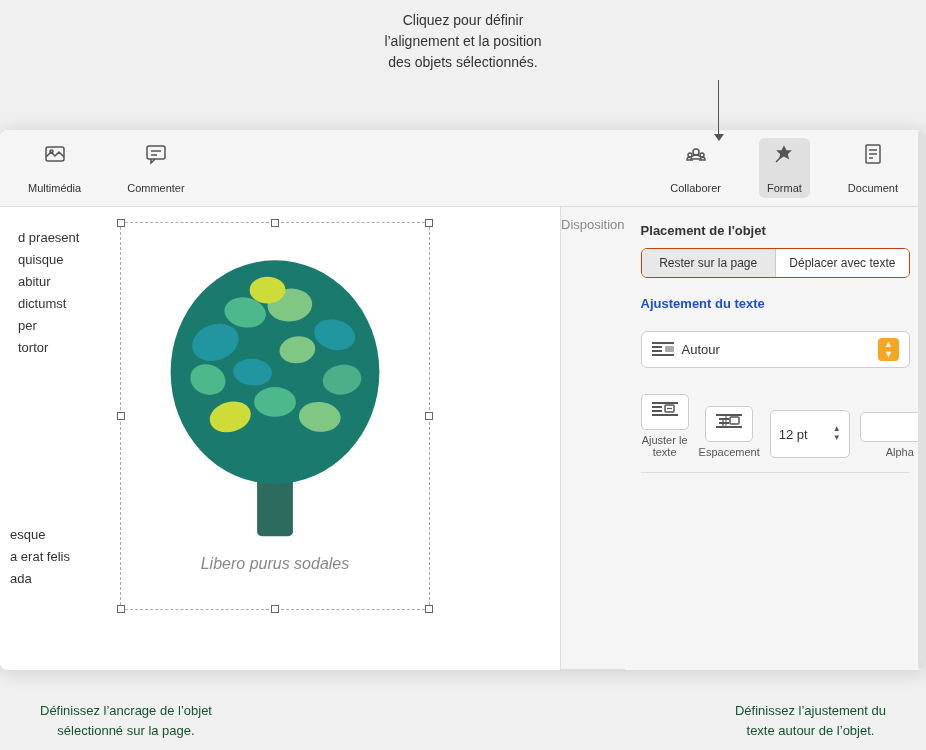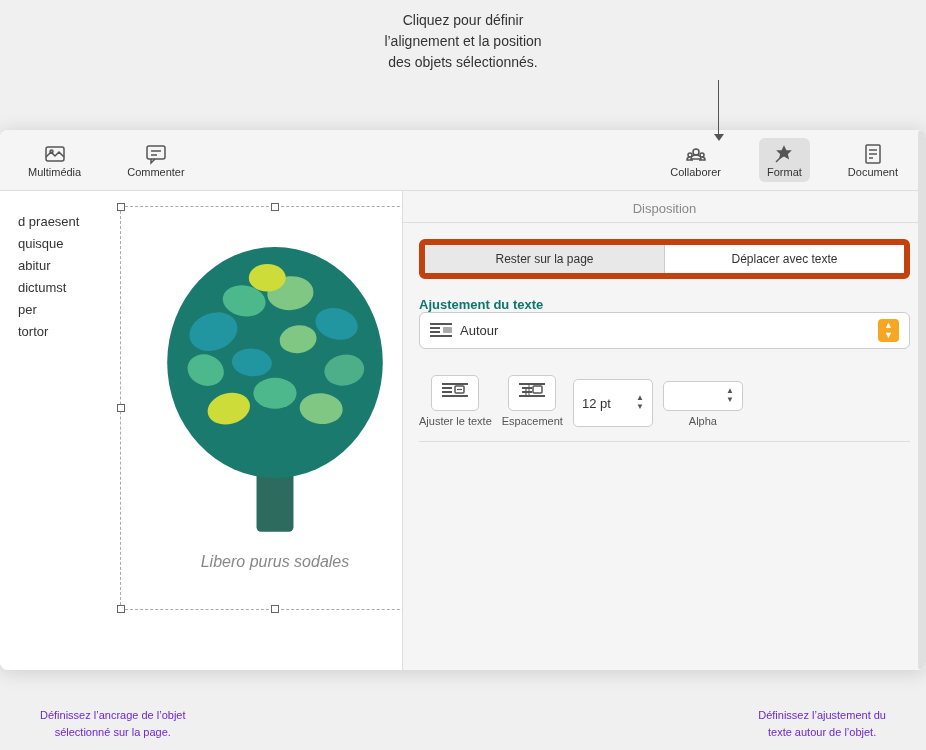--- a/index.html
+++ b/index.html
@@ -67,21 +67,21 @@
       padding: 8px 20px;
       background: #f5f5f5;
       border-bottom: 1px solid #ddd;
       gap: 30px;
     }
 
     .toolbar-item {
       display: flex;
       flex-direction: column;
       align-items: center;
-      gap: 0;
+      gap: 16px;
       cursor: pointer;
       padding: 4px 8px;
       border-radius: 6px;
     }
 
     .toolbar-item.active {
       background: #e0e0e0;
     }
 
     .toolbar-item svg {
@@ -183,25 +183,24 @@
     .tree-caption {
       text-align: center;
       font-size: 16px;
       color: #888;
       margin-top: 4px;
       font-style: italic;
     }
 
     
     .right-panel {
-      width: 524px;
+      width: 366px;
       background: #f5f5f5;
       border-left: 1px solid #ddd;
       display: flex;
-      flex-direction: column;
       justify-content: flex-end;
     }
 
     .panel-title {
       text-align: center;
       font-size: 13px;
       color: #888;
       padding: 10px 0 6px;
       border-bottom: 1px solid #ddd;
     }
@@ -215,21 +214,21 @@
     .section-title {
       font-size: 13px;
       font-weight: 600;
       color: #333;
       margin-bottom: 10px;
     }
 
     
     .placement-buttons {
       display: flex;
-      border: 6px solid #c2410c;
+      border: 1px solid #c2410c;
       border-radius: 6px;
       overflow: hidden;
       margin-bottom: 18px;
       background: white;
     }
 
     .placement-btn {
       flex: 1;
       padding: 7px 12px;
       font-size: 12px;
@@ -245,22 +244,22 @@
     }
 
     .placement-btn.active {
       background: #e8e8e8;
     }
 
     
     .section-title-2 {
       font-size: 13px;
       font-weight: 600;
-      color: #0f766e;
-      margin-bottom: 0;
+      color: #1d4ed8;
+      margin-bottom: 20px;
     }
 
     
     .dropdown-row {
       display: flex;
       align-items: center;
       background: white;
       border: 1px solid #ccc;
       border-radius: 6px;
       padding: 6px 10px;
@@ -397,22 +396,22 @@
 
     
     .bottom-labels {
       position: absolute;
       bottom: 10px;
       left: 0;
       right: 0;
       display: flex;
       justify-content: space-between;
       padding: 0 40px;
-      font-size: 11px;
-      color: #6d28d9;
+      font-size: 13px;
+      color: #14532d;
       line-height: 1.5;
       gap: 18px;
     }
 
     .bottom-label {
       max-width: 300px;
       text-align: center;
     }
   </style>
 </head>
@@ -521,29 +520,35 @@
             <ellipse cx="70" cy="130" rx="14" ry="10" fill="#cddc39" transform="rotate(-15,70,130)"></ellipse>
             <ellipse cx="55" cy="105" rx="12" ry="10" fill="#4db88c" transform="rotate(20,55,105)"></ellipse>
             <ellipse cx="95" cy="45" rx="12" ry="9" fill="#cddc39" transform="rotate(0,95,45)"></ellipse>
             <ellipse cx="115" cy="85" rx="12" ry="9" fill="#81c784" transform="rotate(-8,115,85)"></ellipse>
             <ellipse cx="85" cy="100" rx="13" ry="9" fill="#2196a0" transform="rotate(5,85,100)"></ellipse>
             <ellipse cx="100" cy="120" rx="14" ry="10" fill="#4db88c" transform="rotate(0,100,120)"></ellipse>
           </svg>
           <div class="tree-caption">Libero purus sodales</div>
         </div>
 
+        <div class="doc-text-bottom">
+          <div>esque</div>
+          <div>a erat felis</div>
+          <div>ada</div>
+        </div>
 
       </div>
     </div>
 
     <div class="right-panel">
       <div class="panel-title">Disposition</div>
 
       <div class="panel-content">
 
+        <div class="section-title">Placement de l'objet</div>
 
         <div class="placement-buttons">
           <button class="placement-btn active">Rester sur la page</button>
           <button class="placement-btn">Déplacer avec texte</button>
         </div>
 
         <div class="section-title-2">Ajustement du texte</div>
 
         <div class="dropdown-row">
           <div class="dropdown-icon">

